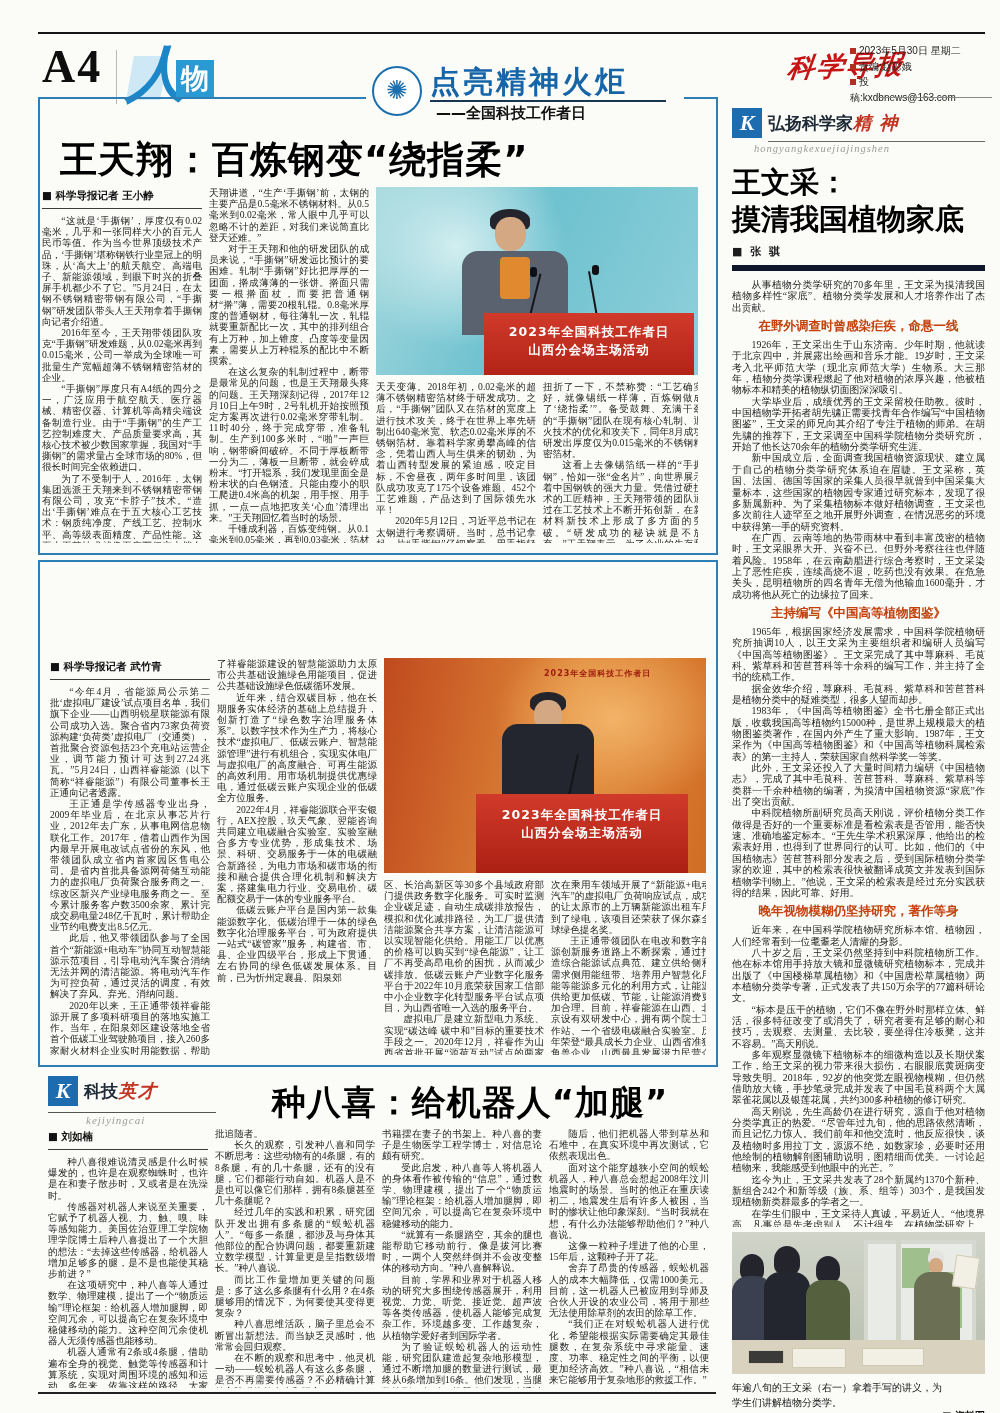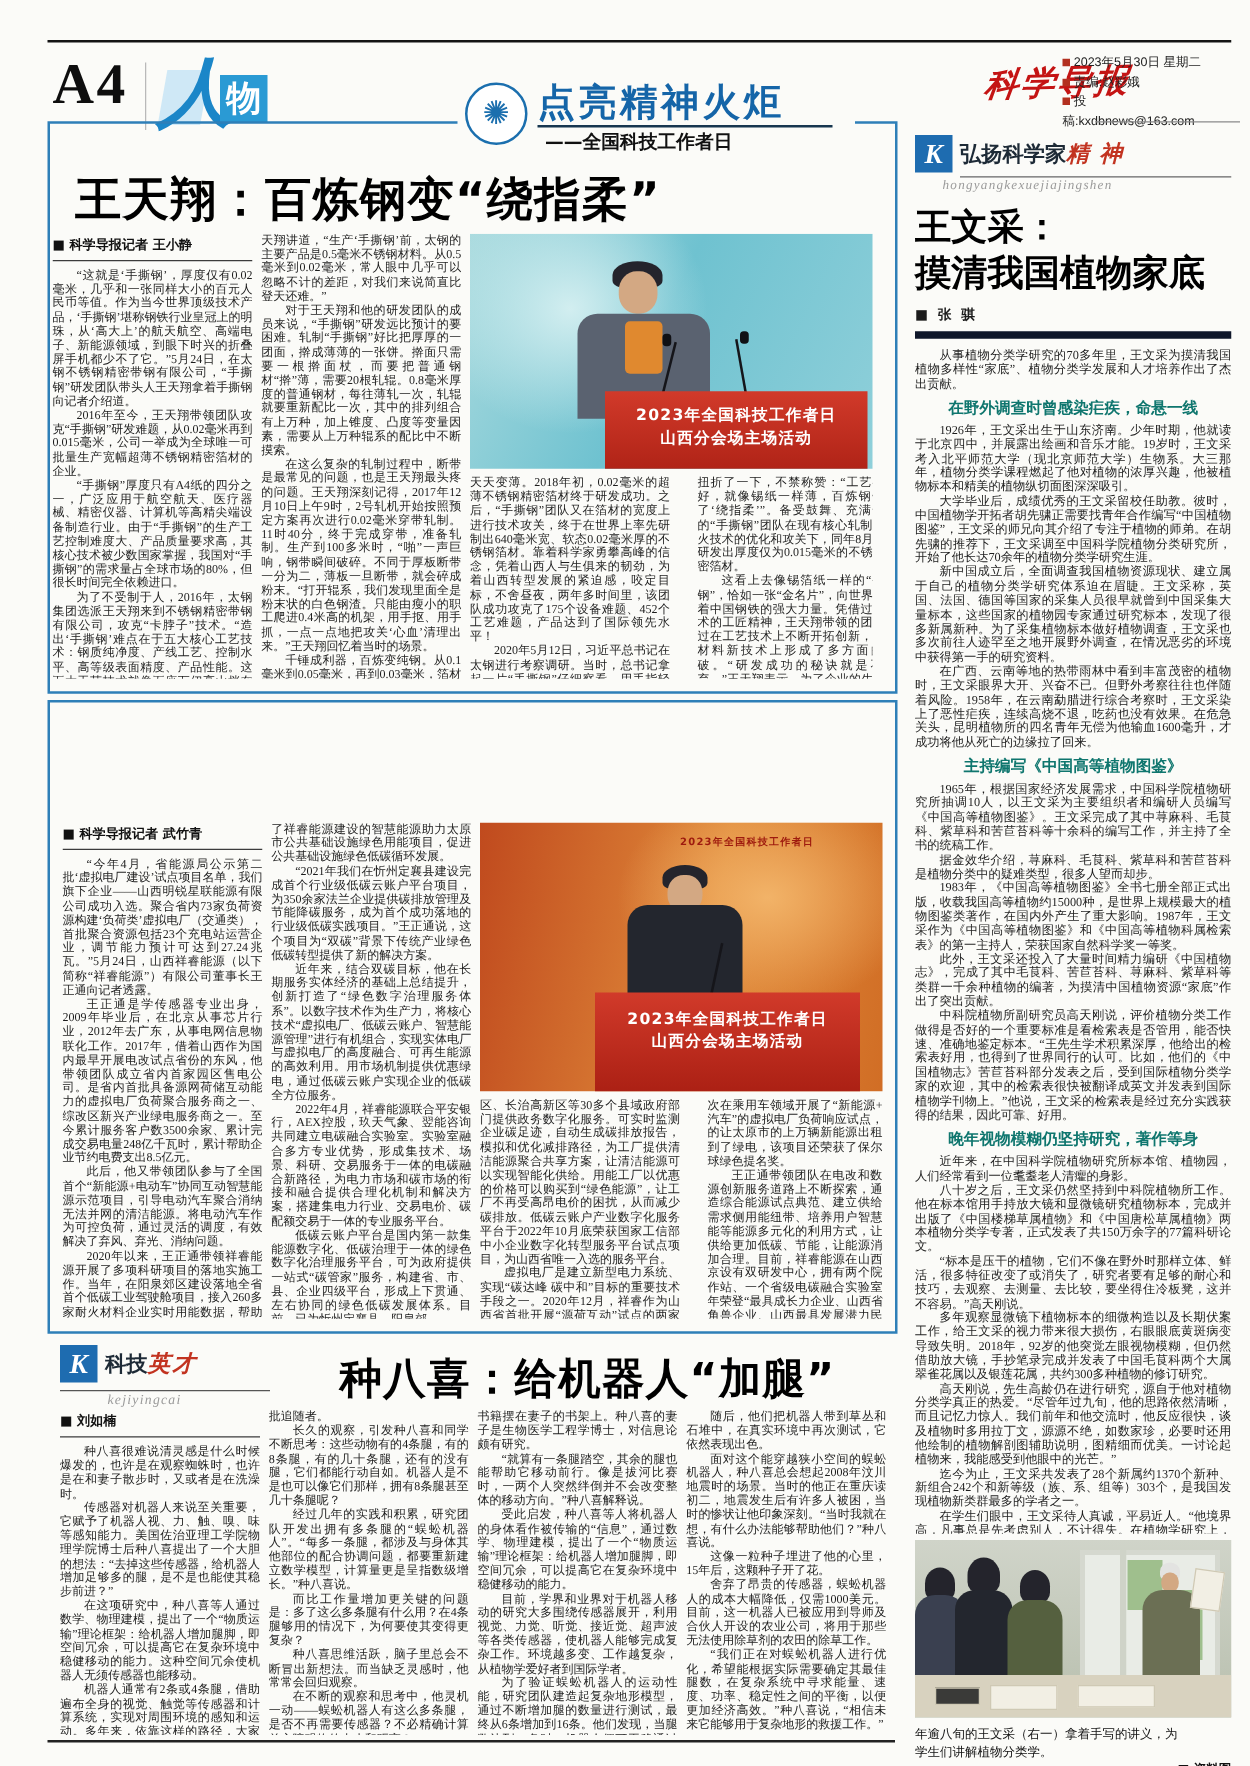--- a/index.html
+++ b/index.html
@@ -36,21 +36,21 @@
   .h2a{left:18px;top:6px;font-size:36px;line-height:46px;letter-spacing:1px;}
   .byline{font:bold 10.5px "DejaVu Sans",sans-serif;color:#111;border-bottom:1px solid #3c3c3c;
           padding:2px 0 5px 0;margin-bottom:6px;}
   .cols{display:flex;gap:7px;overflow:hidden;}
   .c1row{left:2px;top:88px;width:656px;height:356px;}
   .c2row{left:10px;top:96px;width:656px;height:397px;}
   .ncol{width:160px;flex:0 0 160px;font-size:9.6px;line-height:11.2px;text-align:justify;overflow:hidden;color:#1d1d1d;}
   .p{margin:0;text-indent:2em;}
   .p.ni{text-indent:0;}
   .rwrap{width:330px;flex:0 0 330px;display:flex;flex-direction:column;}
-  .subcols{display:flex;gap:22px;flex:1;overflow:hidden;margin-top:6px;}
+  .subcols{display:flex;gap:7px;flex:1;overflow:hidden;margin-top:6px;}
   
   .photo{position:relative;overflow:hidden;}
   .ph1{width:330px;height:188px;background:linear-gradient(115deg,#a9dade 0%,#6fc2d0 45%,#90d0da 100%);}
   .ph1 .bloom{position:absolute;left:-30px;top:-40px;width:220px;height:200px;background:radial-gradient(closest-side,#d2eef0,transparent);}
   .hair{position:absolute;background:#24242c;border-radius:50% 50% 30% 30%;}
   .face{position:absolute;background:#d3a883;border-radius:46%;}
   .torso{position:absolute;border-radius:16px 16px 0 0;}
   .ph1 .torso{left:86px;top:64px;width:106px;height:84px;background:#5a6270;}
   .ph1 .trim{position:absolute;left:124px;top:70px;width:30px;height:42px;background:#e0892f;border-radius:4px;}
   .mic{position:absolute;width:2px;height:46px;background:#15151a;}
@@ -67,21 +67,21 @@
   .rcol{left:732px;top:108px;width:253px;}
   .klogo{display:inline-block;width:30px;height:30px;background:#1e6cb0;color:#fff;text-align:center;
          font:bold italic 22px "Liberation Serif",serif;line-height:30px;vertical-align:middle;}
   .seclabel{font:bold 17px "DejaVu Sans",sans-serif;color:#1d2a36;vertical-align:middle;margin-left:6px;}
   .seclabel-red{font:bold italic 18px "Liberation Serif",serif;color:#c23320;vertical-align:middle;letter-spacing:2px;}
   .secrule{height:1px;background:#666;margin:3px 0 1px 36px;}
   .pinyin{font:italic 10.5px "Liberation Serif",serif;color:#9a9a9a;letter-spacing:1px;margin-left:22px;}
   .whead{font:bold 29px "Liberation Serif",serif;line-height:37px;color:#000;margin-top:10px;}
   .wby{font:bold 11px "DejaVu Sans",sans-serif;border-bottom:6px solid #0f172a;padding:6px 0 6px 0;letter-spacing:2px;}
   .wbody{margin-top:8px;height:948px;overflow:hidden;font-size:9.8px;line-height:11.35px;text-align:justify;color:#1d1d1d;}
-  .wbody h4{font:bold 12.5px "DejaVu Sans",sans-serif;text-align:center;margin:5px 0 4px 0;color:#0f766e;}
+  .wbody h4{font:bold 12.5px "DejaVu Sans",sans-serif;text-align:center;margin:5px 0 4px 0;color:#c2410c;}
   .ph3{width:253px;height:142px;margin-top:5px;background:linear-gradient(#d0d4c9,#b8bfae);}
   .ph3 .window{position:absolute;left:132px;top:8px;width:104px;height:100px;background:#e9ece6;border:4px solid #d5d8cf;}
   .ph3 .pane{position:absolute;background:#9fbf8d;}
   .ph3 .sash{position:absolute;background:#cfd3c8;}
   .ph3 .table{position:absolute;left:0;bottom:0;width:100%;height:34px;background:#d8d2bf;}
   .ph3 .paper{position:absolute;background:#f2efe4;border:1px solid #cfc9b4;}
   .sil{position:absolute;}
   .cap{margin-top:6px;font-size:10px;line-height:15px;text-align:justify;color:#111;}
   .cap .credit{float:right;font-weight:bold;font-family:"DejaVu Sans",sans-serif;margin-top:28px;}
   .caprule{height:1.5px;background:#333;margin-top:4px;}
@@ -172,21 +172,20 @@
         <div class="byline">■ 科学导报记者 武竹青</div>
         <div>
             <p class="p">“今年4月，省能源局公示第二批‘虚拟电厂建设’试点项目名单，我们旗下企业——山西明锐星联能源有限公司成功入选。聚合省内73家负荷资源构建‘负荷类’虚拟电厂（交通类），首批聚合资源包括23个充电站运营企业，调节能力预计可达到27.24兆瓦。”5月24日，山西祥睿能源（以下简称“祥睿能源”）有限公司董事长王正通向记者透露。</p>
             <p class="p">王正通是学传感器专业出身，2009年毕业后，在北京从事芯片行业，2012年去广东，从事电网信息物联化工作。2017年，借着山西作为国内最早开展电改试点省份的东风，他带领团队成立省内首家园区售电公司。是省内首批具备源网荷储互动能力的虚拟电厂负荷聚合服务商之一、综改区新兴产业绿电服务商之一。至今累计服务客户数3500余家、累计完成交易电量248亿千瓦时，累计帮助企业节约电费支出8.5亿元。</p>
             <p class="p">此后，他又带领团队参与了全国首个“新能源+电动车”协同互动智慧能源示范项目，引导电动汽车聚合消纳无法并网的清洁能源。将电动汽车作为可控负荷，通过灵活的调度，有效解决了弃风、弃光、消纳问题。</p>
             <p class="p">2020年以来，王正通带领祥睿能源开展了多项科研项目的落地实施工作。当年，在阳泉郊区建设落地全省首个低碳工业驾驶舱项目，接入260多家耐火材料企业实时用能数据，帮助传统耐火材料制造业实现了高质量转型发展。年底，又实施</p>
           </div>
       </div>
       <div class="ncol">
           <p class="p ni">了祥睿能源建设的智慧能源助力太原市公共基础设施绿色用能项目，促进公共基础设施绿色低碳循环发展。</p>
-          <p class="p">“2021年我们在忻州定襄县建设完成首个行业级低碳云账户平台项目，为350余家法兰企业提供碳排放管理及节能降碳服务，成为首个成功落地的行业级低碳实践项目。”王正通说，这个项目为“双碳”背景下传统产业绿色低碳转型提供了新的解决方案。</p>
           <p class="p">近年来，结合双碳目标，他在长期服务实体经济的基础上总结提升，创新打造了“绿色数字治理服务体系”。以数字技术作为生产力，将核心技术“虚拟电厂、低碳云账户、智慧能源管理”进行有机组合，实现实体电厂与虚拟电厂的高度融合、可再生能源的高效利用。用市场机制提供优惠绿电，通过低碳云账户实现企业的低碳全方位服务。</p>
           <p class="p">2022年4月，祥睿能源联合平安银行，AEX控股，玖天气象、翌能咨询共同建立电碳融合实验室。实验室融合多方专业优势，形成集技术、场景、科研、交易服务于一体的电碳融合新路径，为电力市场和碳市场的衔接和融合提供合理化机制和解决方案，搭建集电力行业、交易电价、碳配额交易于一体的专业服务平台。</p>
           <p class="p">低碳云账户平台是国内第一款集能源数字化、低碳治理于一体的绿色数字化治理服务平台，可为政府提供一站式“碳管家”服务，构建省、市、县、企业四级平台，形成上下贯通、左右协同的绿色低碳发展体系。目前，已为忻州定襄县、阳泉郊</p>
         </div>
       <div class="rwrap">
         <div class="photo ph2">
           <div class="glow"></div>
           <div class="banner-sm">2023年全国科技工作者日</div>
           <div class="hair" style="left:146px;top:34px;width:36px;height:20px;"></div>
           <div class="face" style="left:150px;top:42px;width:28px;height:30px;"></div>
@@ -296,22 +295,22 @@
     <div class="ncol">
         <p class="p ni">批追随者。</p>
         <p class="p">长久的观察，引发种八喜和同学不断思考：这些动物有的4条腿，有的8条腿，有的几十条腿，还有的没有腿，它们都能行动自如。机器人是不是也可以像它们那样，拥有8条腿甚至几十条腿呢？</p>
         <p class="p">经过几年的实践和积累，研究团队开发出拥有多条腿的“蜈蚣机器人”。“每多一条腿，都涉及与身体其他部位的配合协调问题，都要重新建立数学模型，计算量更是呈指数级增长。”种八喜说。</p>
         <p class="p">而比工作量增加更关键的问题是：多了这么多条腿有什么用？在4条腿够用的情况下，为何要使其变得更复杂？</p>
         <p class="p">种八喜思维活跃，脑子里总会不断冒出新想法。而当缺乏灵感时，他常常会回归观察。</p>
         <p class="p">在不断的观察和思考中，他灵机一动——蜈蚣机器人有这么多条腿，是否不再需要传感器？不必精确计算前方障碍物的大小和距离？</p>
       </div>
     <div class="ncol">
         <p class="p ni">书籍摆在妻子的书架上。种八喜的妻子是生物医学工程学博士，对信息论颇有研究。</p>
+        <p class="p">受此启发，种八喜等人将机器人的身体看作被传输的“信息”，通过数学、物理建模，提出了一个“物质运输”理论框架：给机器人增加腿脚，即空间冗余，可以提高它在复杂环境中稳健移动的能力。</p>
         <p class="p">“就算有一条腿踏空，其余的腿也能帮助它移动前行。像是拔河比赛时，一两个人突然绊倒并不会改变整体的移动方向。”种八喜解释说。</p>
-        <p class="p">受此启发，种八喜等人将机器人的身体看作被传输的“信息”，通过数学、物理建模，提出了一个“物质运输”理论框架：给机器人增加腿脚，即空间冗余，可以提高它在复杂环境中稳健移动的能力。</p>
         <p class="p">目前，学界和业界对于机器人移动的研究大多围绕传感器展开，利用视觉、力觉、听觉、接近觉、超声波等各类传感器，使机器人能够完成复杂工作。环境越多变、工作越复杂，从植物学爱好者到国际学者。</p>
         <p class="p">为了验证蜈蚣机器人的运动性能，研究团队建造起复杂地形模型，通过不断增加腿的数量进行测试，最终从6条增加到16条。他们发现，当腿数达到12条时，机器人便可平稳通过地形模型。</p>
       </div>
     <div class="ncol">
         <p class="p">随后，他们把机器人带到草丛和石堆中，在真实环境中再次测试，它依然表现出色。</p>
         <p class="p">面对这个能穿越狭小空间的蜈蚣机器人，种八喜总会想起2008年汶川地震时的场景。当时的他正在重庆读初二，地震发生后有许多人被困，当时的惨状让他印象深刻。“当时我就在想，有什么办法能够帮助他们？”种八喜说。</p>
         <p class="p">这像一粒种子埋进了他的心里，15年后，这颗种子开了花。</p>
         <p class="p">舍弃了昂贵的传感器，蜈蚣机器人的成本大幅降低，仅需1000美元。目前，这一机器人已被应用到导师及合伙人开设的农业公司，将用于那些无法使用除草剂的农田的除草工作。</p>
         <p class="p">“我们正在对蜈蚣机器人进行优化，希望能根据实际需要确定其最佳腿数，在复杂系统中寻求能量、速度、功率、稳定性之间的平衡，以便更加经济高效。”种八喜说，“相信未来它能够用于复杂地形的救援工作。”</p>
       </div>

